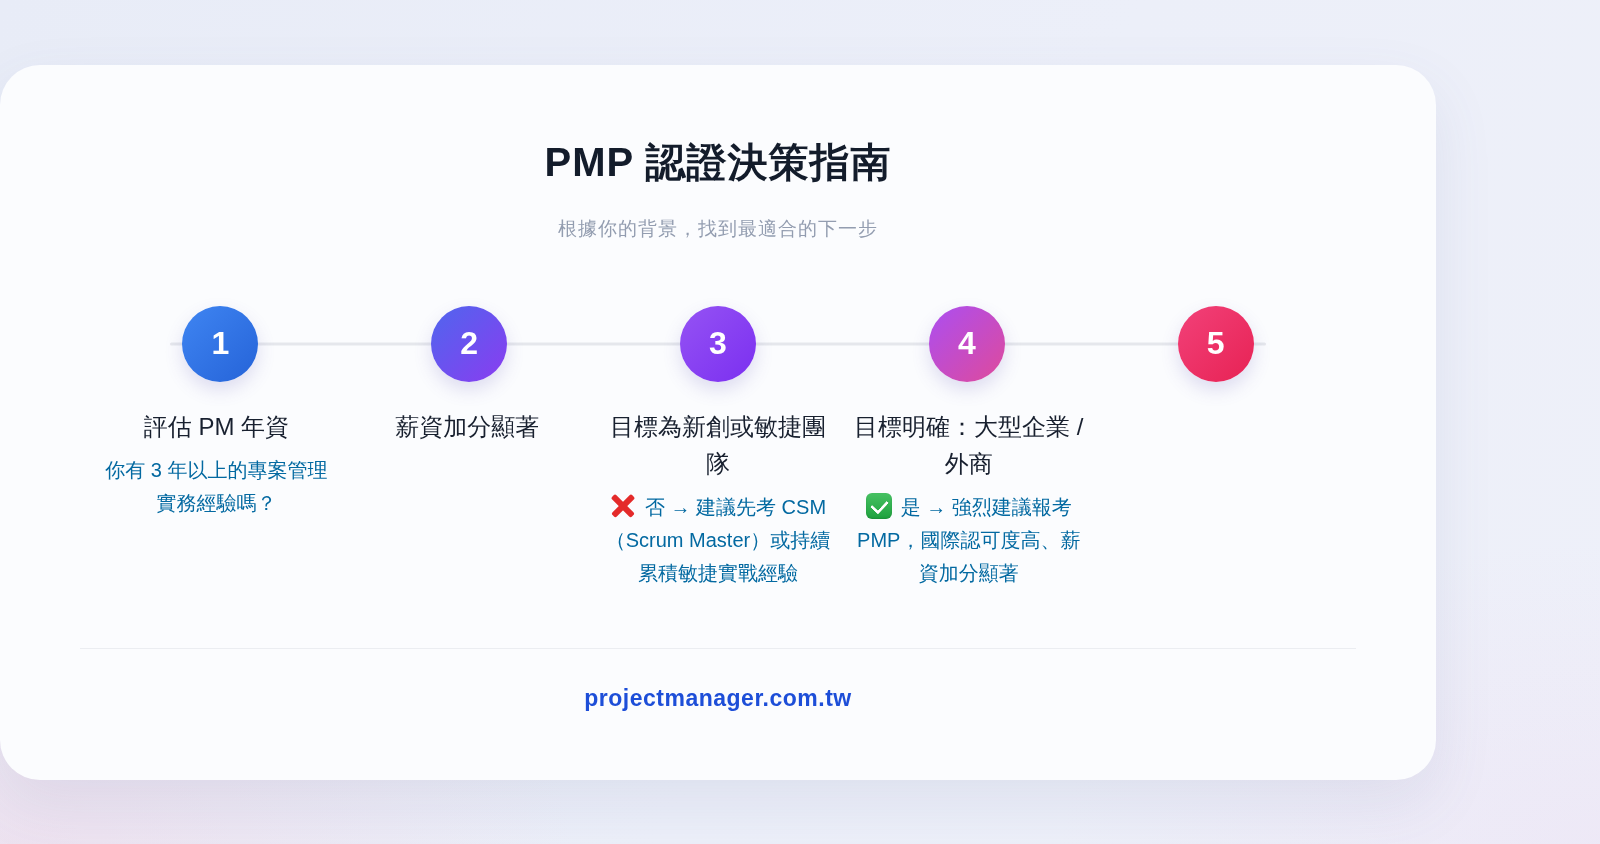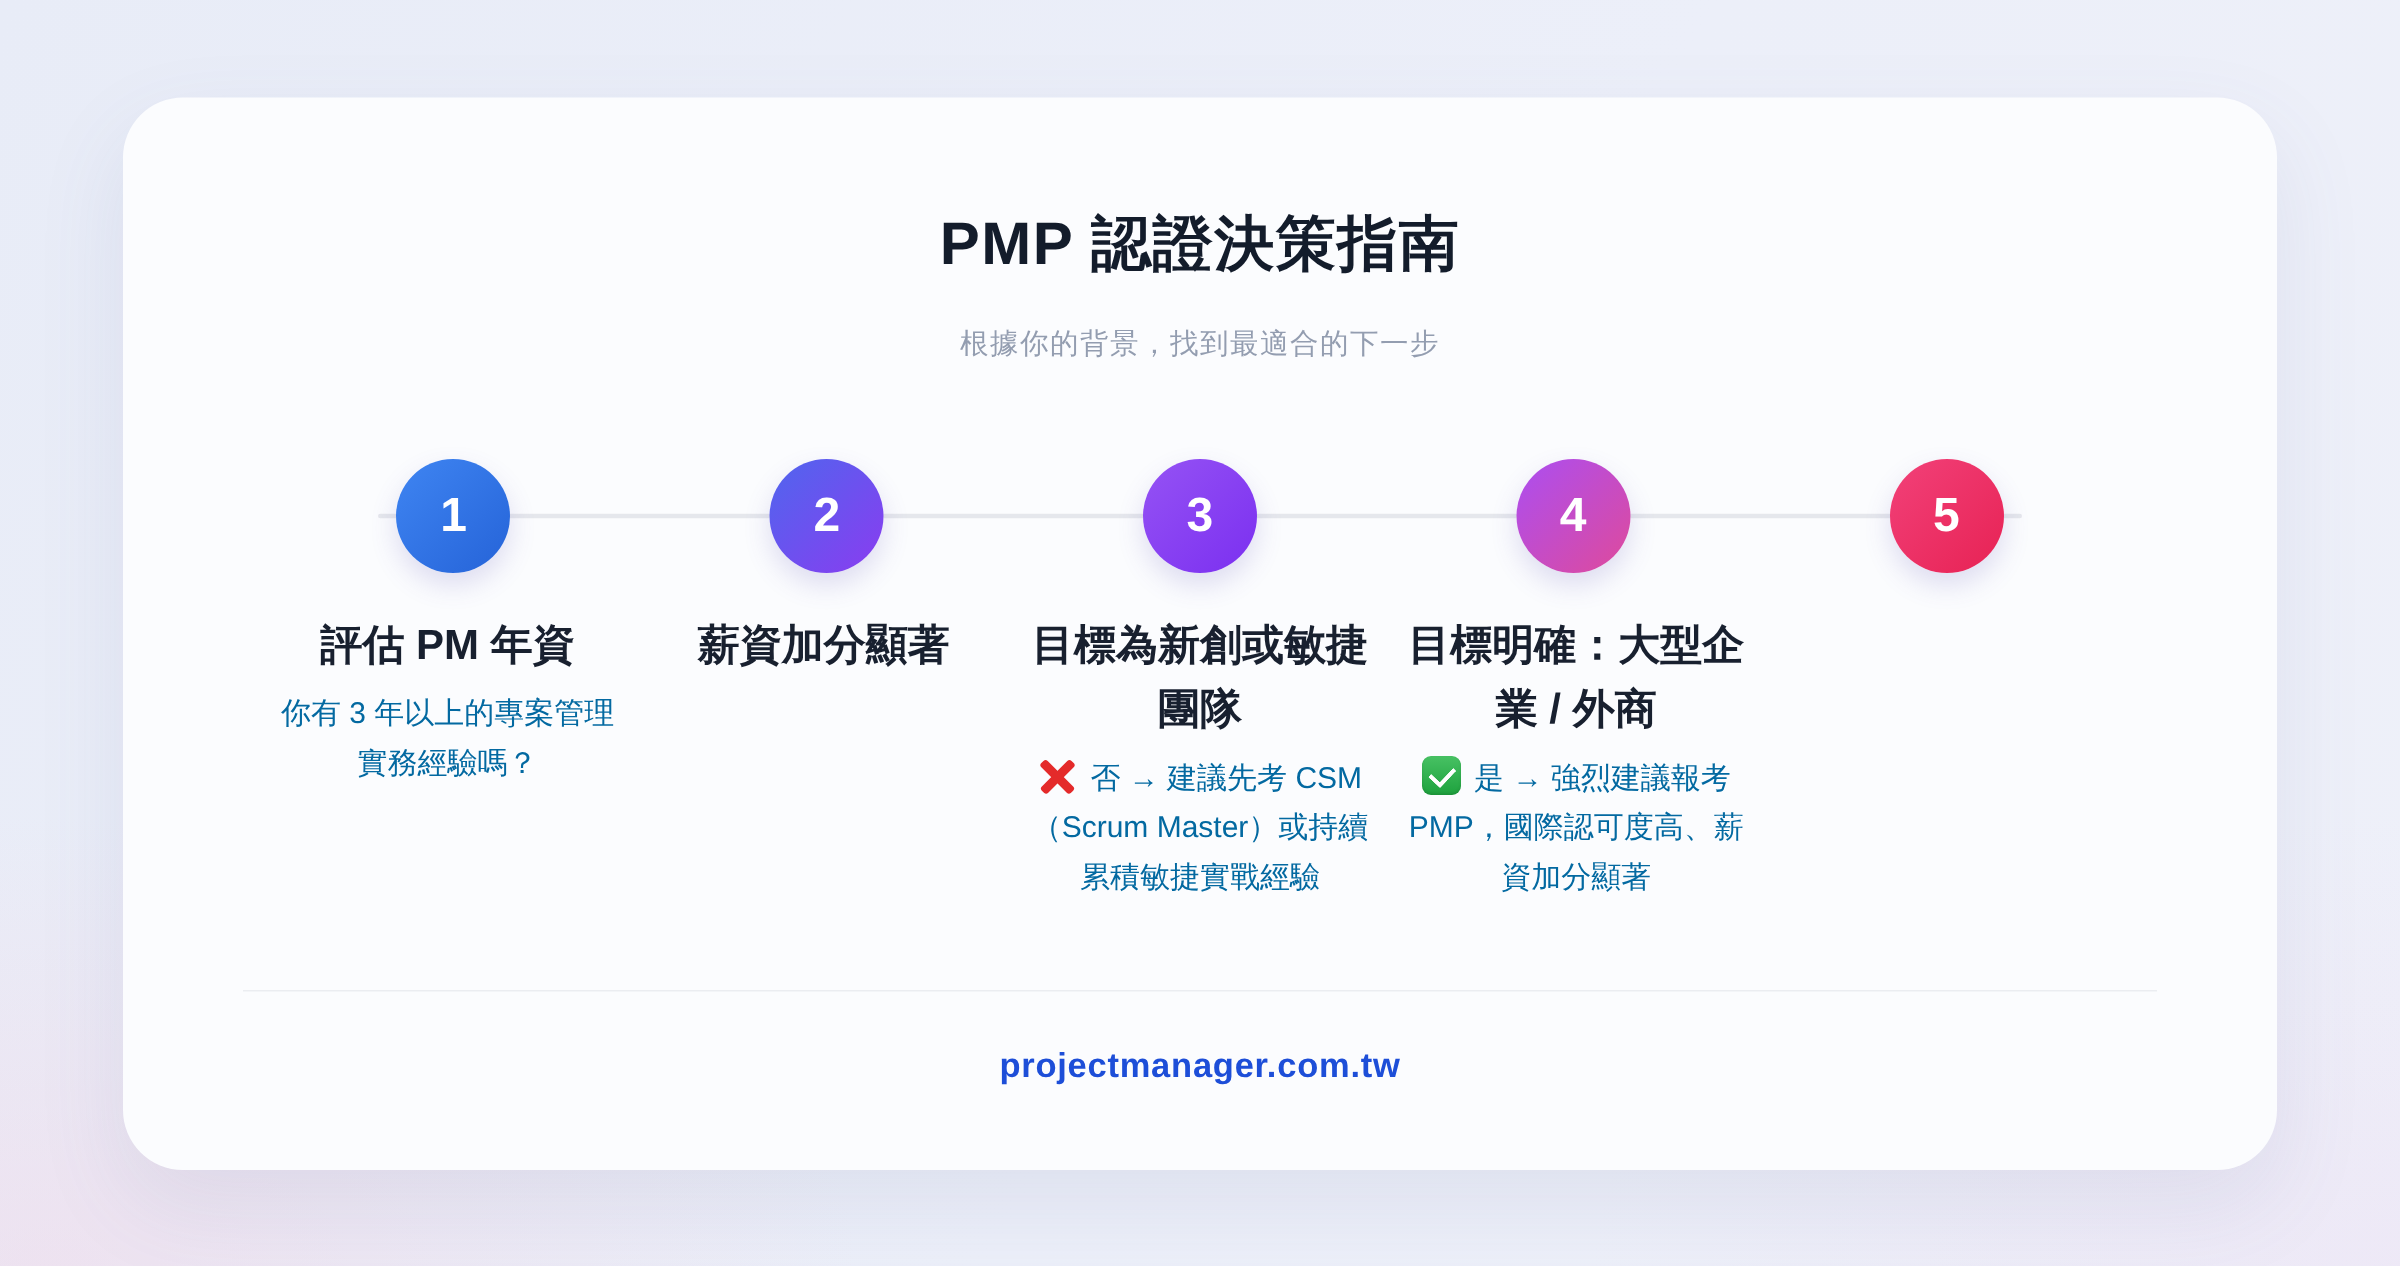--- a/index.html
+++ b/index.html
@@ -8,21 +8,21 @@
     font-family: "Liberation Sans", "DejaVu Sans", sans-serif;
     background:
       radial-gradient(900px 500px at 2% 100%, rgba(244,205,225,0.35), rgba(244,205,225,0) 60%),
       radial-gradient(900px 500px at 100% 100%, rgba(236,215,240,0.30), rgba(236,215,240,0) 60%),
       linear-gradient(120deg, #e8ecf7 0%, #ecEFf9 55%, #eef0f9 100%);
     background-color: #eaedf8;
     overflow: hidden;
   }
   .page {
     width: 1600px; height: 844px;
-    display: flex; align-items: center; justify-content: center;
+    display: flex; align-items: center; 
   }
   .card {
     width: 1436px; height: 715px;
     background: #fbfcfe;
     border-radius: 40px;
     box-shadow: 0 24px 60px rgba(90, 100, 150, 0.10);
     padding: 70px 64px 0 64px;
     text-align: center;
   }
   .main-title {
@@ -64,22 +64,22 @@
     border-radius: 50%;
     display: flex; align-items: center; justify-content: center;
     color: #ffffff;
     font-size: 32px;
     font-weight: 700;
     box-shadow: 0 8px 18px rgba(90, 80, 180, 0.18);
   }
   .steps-row { margin-top: 26px; column-gap: 10px; }
   .step-col { padding: 0 2px; }
   .step-title {
-    font-size: 28px;
-    font-weight: 700;
+    font-size: 24px;
+    font-weight: 400;
     color: #18202f;
     line-height: 1.55;
   }
   .step-desc {
     margin-top: 9px;
     font-size: 20px;
     color: #0369a1;
     line-height: 1.65;
   }
   

